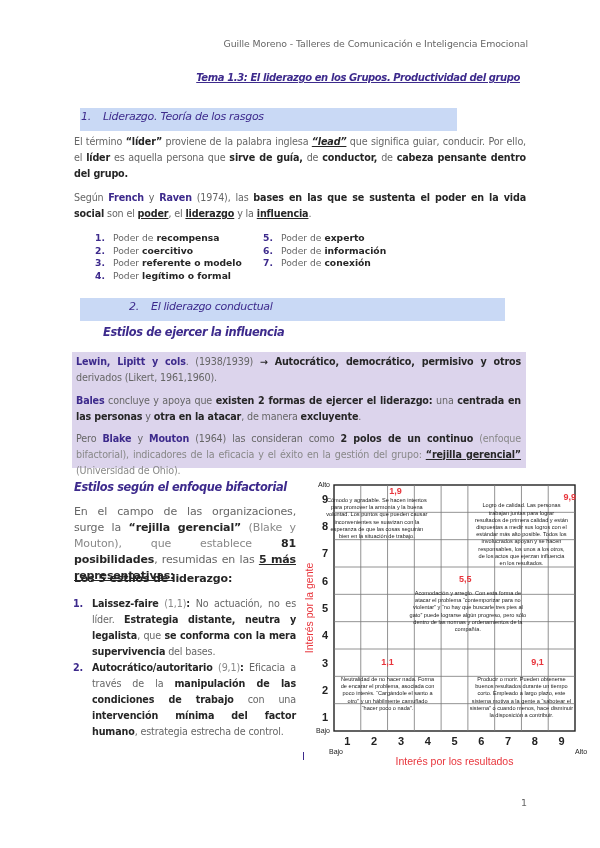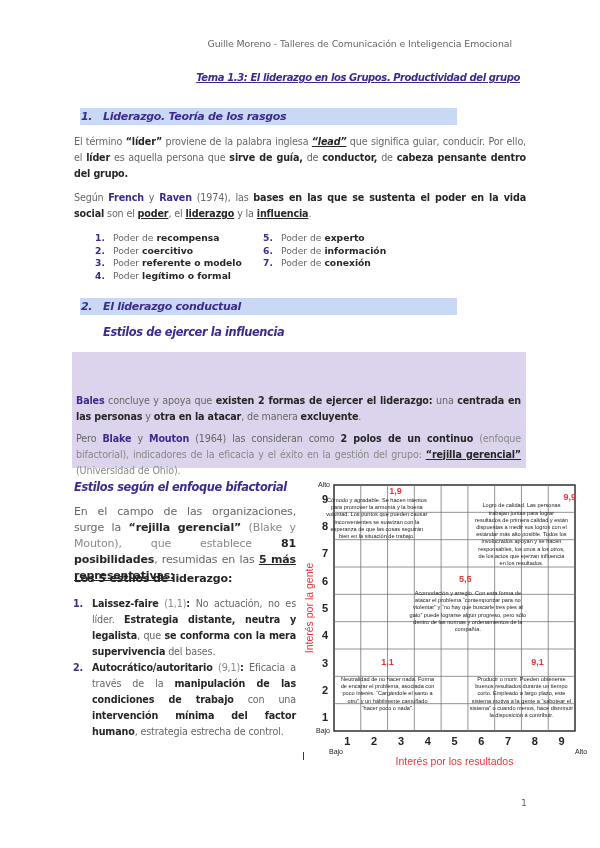--- a/index.html
+++ b/index.html
@@ -1,19 +1,19 @@
 <!DOCTYPE html>
 <html><head>
 <meta charset="utf-8">
 <style>
   html, body { margin:0; padding:0; background:#fff; }
   body { width:600px; height:848px; position:relative; overflow:hidden; font-family:"DejaVu Sans", sans-serif; color:#595959; }
-  .page-header { position:absolute; top:38px; right:88px; font-size:9.4px; color:#666; letter-spacing:-0.1px; }
+  .page-header { position:absolute; top:38px; right:72px; font-size:9.4px; color:#666; letter-spacing:-0.1px; }
   .doc-title { position:absolute; top:72px; left:60px; width:460px; text-align:right; font-family:"DejaVu Sans", sans-serif; font-weight:bold; font-style:italic; font-size:10px; color:#3d2a8c; text-decoration:underline; letter-spacing:-0.4px; white-space:nowrap; }
-  .sec-bar { position:absolute; left:80px; width:377px; height:17px; background:#c9d9f5; font-weight:bold; font-style:italic; font-size:11px; color:#3d2a8c; line-height:17px; letter-spacing:-0.3px; }
+  .sec-bar { position:absolute; left:80px; width:377px; height:23px; background:#c9d9f5; font-weight:normal; font-style:italic; font-size:11px; color:#3d2a8c; line-height:17px; letter-spacing:-0.3px; }
   .sec-bar .num { display:inline-block; width:22px; padding-left:1px; }
   .sub-heading { position:absolute; left:74px; font-weight:bold; font-style:italic; font-size:11.4px; color:#3d2a8c; letter-spacing:-0.4px; }
   .para { position:absolute; left:74px; width:452px; font-size:9.6px; line-height:16px; text-align:justify; color:#666; letter-spacing:-0.15px; }
   .para b { color:#262626;margin-top:24px; }
   .para .name { color:#3d2a8c; font-weight:bold; }
   .para u { text-decoration:underline; }
   .list { position:absolute; font-size:9.2px; line-height:12.5px; color:#666; }
   .list .li { white-space:nowrap; }
   .list .n { display:inline-block; width:18px; color:#3d2a8c; font-weight:bold; }
   .list b { color:#262626; }
@@ -52,27 +52,30 @@
   <div class="li"><span class="n">2.</span><span>Poder </span><b>coercitivo</b></div>
   <div class="li"><span class="n">3.</span><span>Poder </span><b>referente o modelo</b></div>
   <div class="li"><span class="n">4.</span><span>Poder </span><b>legítimo o formal</b></div>
 </div>
 <div class="list" style="left:263px; top:232px;">
   <div class="li"><span class="n">5.</span><span>Poder de </span><b>experto</b></div>
   <div class="li"><span class="n">6.</span><span>Poder de </span><b>información</b></div>
   <div class="li"><span class="n">7.</span><span>Poder de </span><b>conexión</b></div>
 </div>
 
-<div class="sec-bar" style="top:298px;">
+<div class="sec-bar" style="top:298px;padding-left:48px;">
   <span class="num">2.</span><span>El liderazgo conductual</span>
 </div>
 
 <div class="sub-heading" style="top:325px;margin-left:29px;">Estilos de ejercer la influencia</div>
 
 <div class="callout">
+  <div class="para" style="top:2px;">
+    <span class="name">Lewin, Lipitt y cols</span><span>. (1938/1939) </span><b>→ Autocrático, democrático, permisivo y otros</b><span> derivados (Likert, 1961,1960).</span>
+  </div>
   <div class="para" style="top:41px;">
     <span class="name">Bales</span><span> concluye y apoya que </span><b>existen 2 formas de ejercer el liderazgo:</b><span> una </span><b>centrada en las personas</b><span> y </span><b>otra en la atacar</b><span>, de manera </span><b>excluyente</b><span>.</span>
   </div>
   <div class="para" style="top:79px;">
     <span>Pero </span><span class="name">Blake</span><span> y </span><span class="name">Mouton</span><span> (1964) las consideran como </span><b>2 polos de un continuo</b><span style="color:#888"> (enfoque bifactorial), indicadores de la eficacia y el éxito en la gestión del grupo: </span><b><u>“rejilla gerencial”</u></b><span style="color:#888"> (Universidad de Ohio).</span>
   </div>
 </div>
 
 <div class="sub-heading" style="top:480px;">Estilos según el enfoque bifactorial</div>
 

